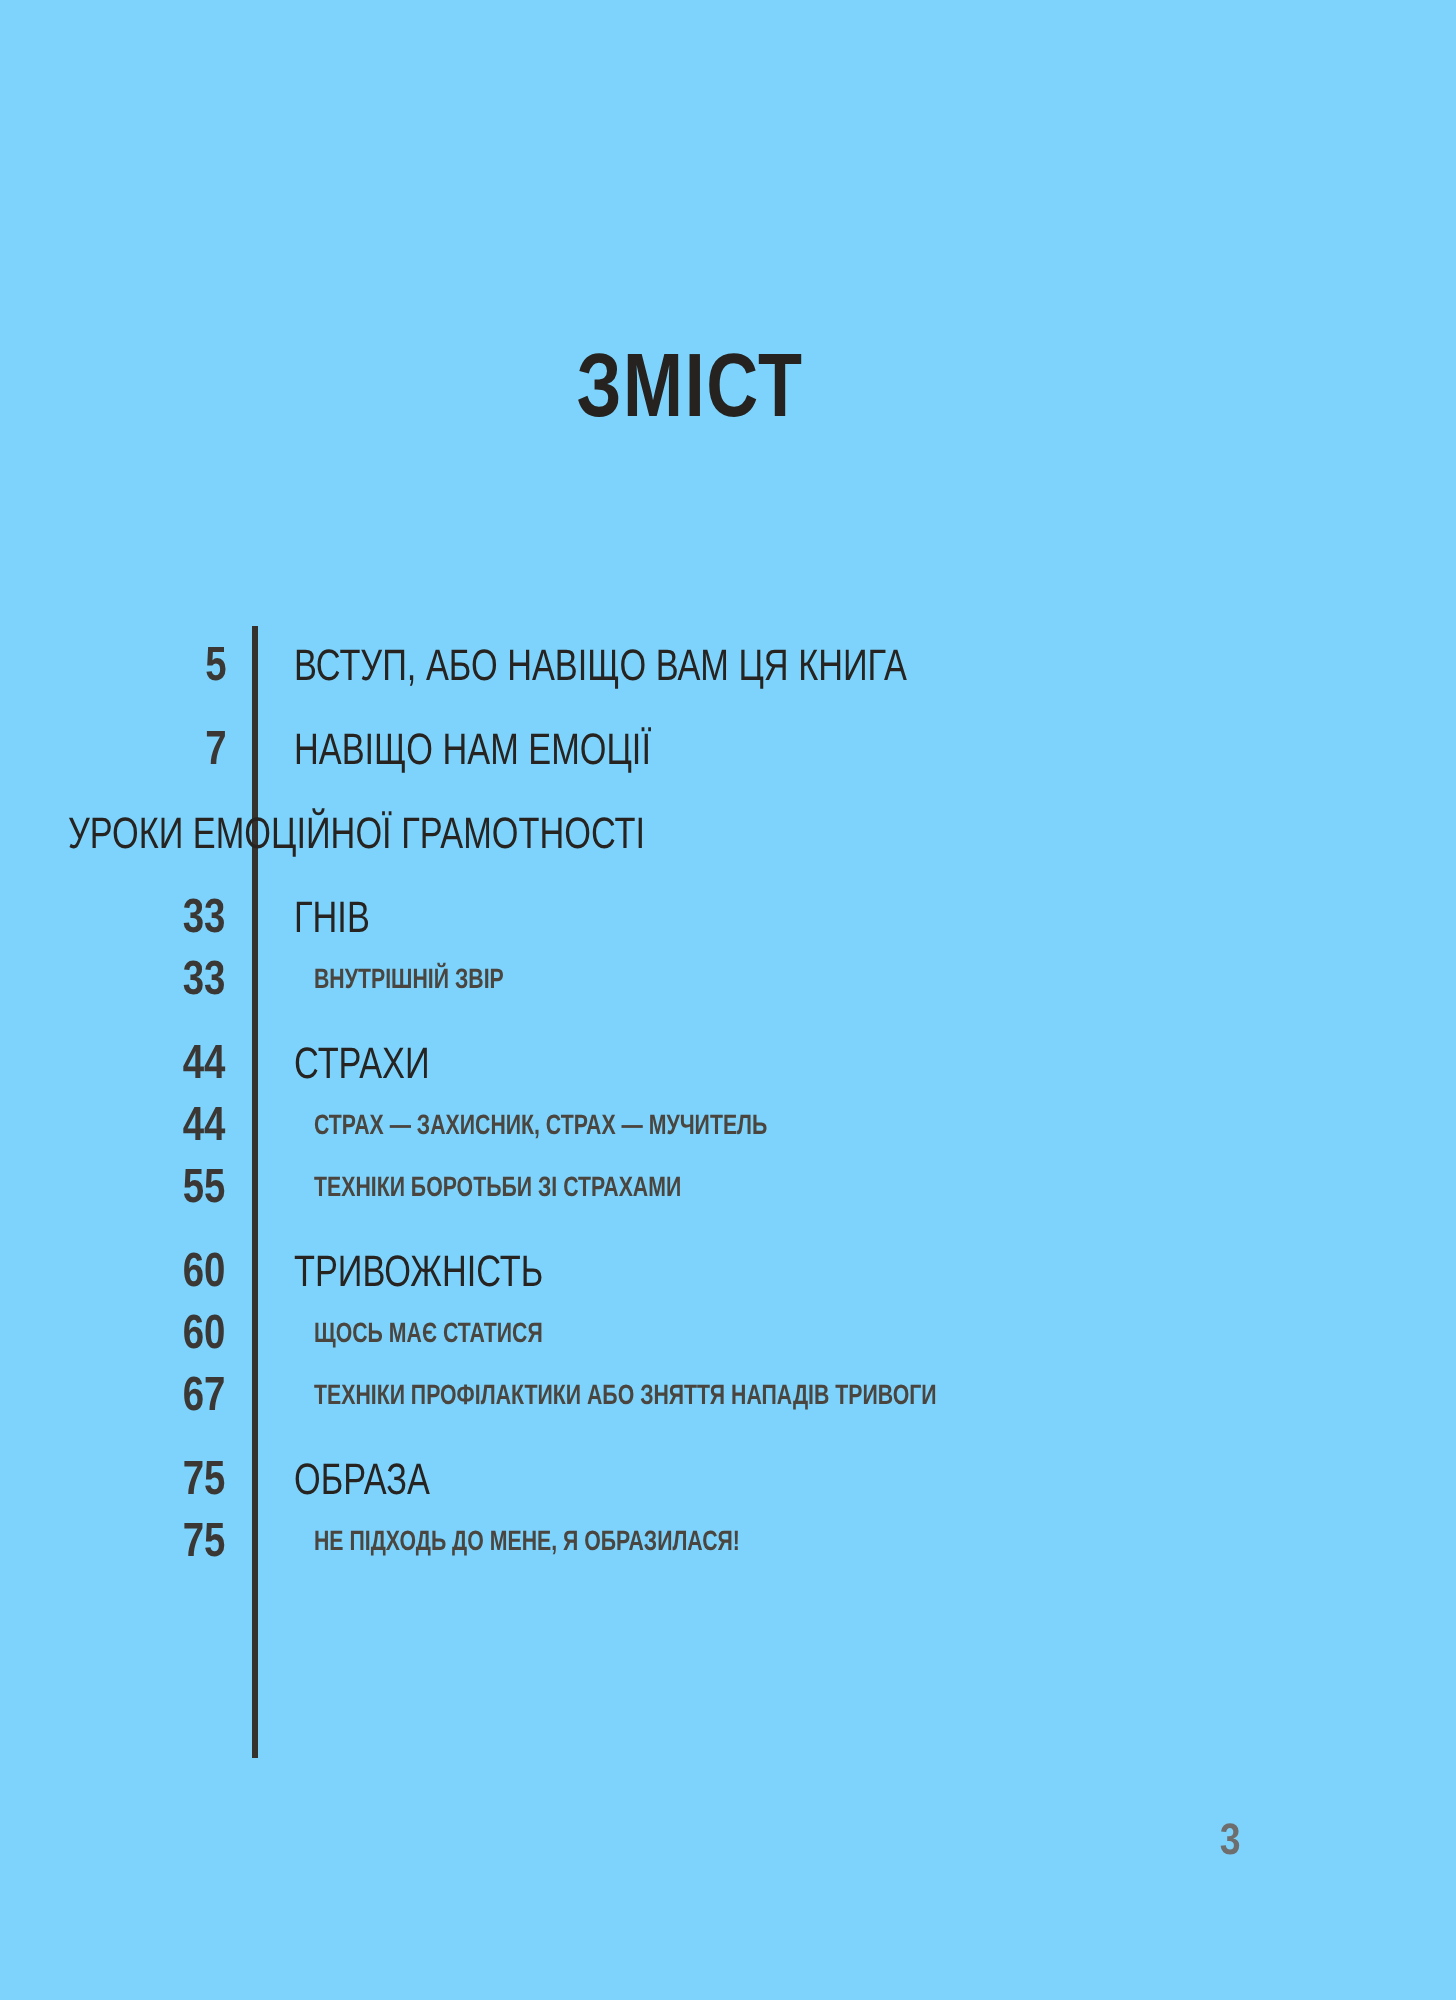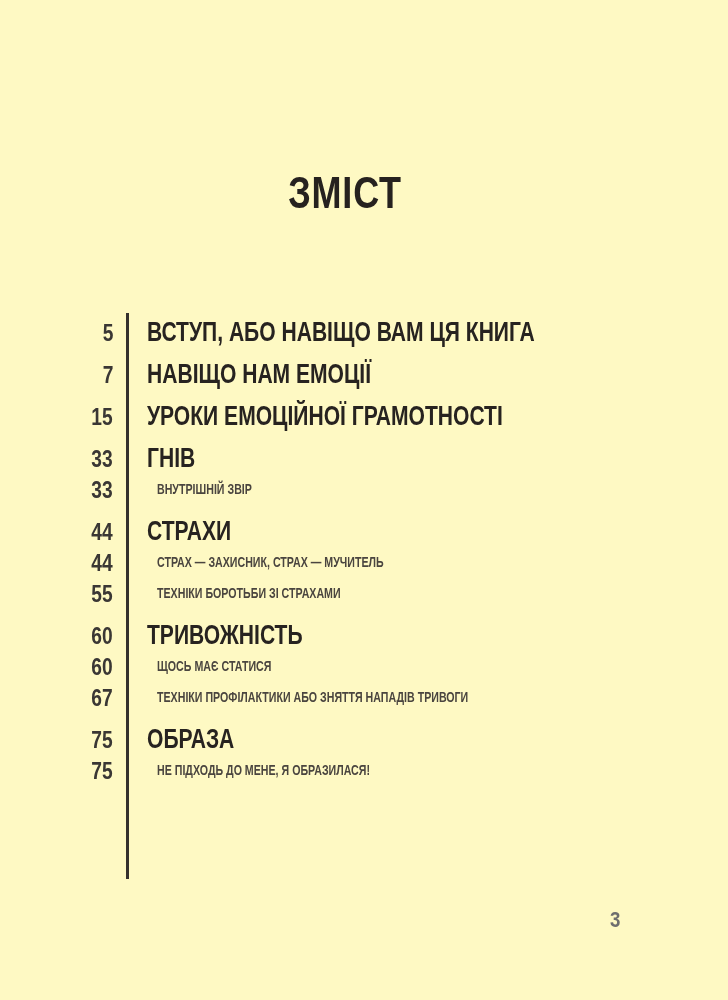--- a/index.html
+++ b/index.html
@@ -6,21 +6,21 @@
     margin: 0;
     padding: 0;
     background: #e8e8e8;
     font-family: "Liberation Sans", sans-serif;
   }
   .page {
     position: relative;
     width: 728px;
     height: 1000px;
     margin: 0 auto;
-    background: #fef9c3;
+    background: #7dd3fc;
     overflow: hidden;
   }
   .doc-title {
     position: absolute;
     top: 170px;
     left: 0;
     width: 690px;
     text-align: center;
     font-size: 45px;
     font-weight: 700;
@@ -69,22 +69,22 @@
     transform: scaleX(0.80);
     transform-origin: right center;
   }
   .toc-label {
     flex: 1 1 auto;
     white-space: nowrap;
     line-height: 31px;
   }
   .toc-row.chapter .toc-label {
     padding-left: 34px;
-    font-size: 27px;
-    font-weight: 700;
+    font-size: 22px;
+    font-weight: 400;
     color: #272320;
   }
   .toc-row.sub .toc-label {
     padding-left: 44px;
     font-size: 14px;
     font-weight: 700;
     color: #4a453f;
   }
   .toc-label .squeeze {
     display: inline-block;
@@ -122,21 +122,20 @@
   <div class="toc" id="toc-list">
       <div class="toc-row chapter">
         <div class="toc-num"><span class="squeeze">5</span></div>
         <div class="toc-label"><span class="squeeze">ВСТУП, АБО НАВІЩО ВАМ ЦЯ КНИГА</span></div>
       </div>
       <div class="toc-row chapter gap-before">
         <div class="toc-num"><span class="squeeze">7</span></div>
         <div class="toc-label"><span class="squeeze">НАВІЩО НАМ ЕМОЦІЇ</span></div>
       </div>
       <div class="toc-row chapter gap-before">
-        <div class="toc-num"><span class="squeeze">15</span></div>
         <div class="toc-label"><span class="squeeze">УРОКИ ЕМОЦІЙНОЇ ГРАМОТНОСТІ</span></div>
       </div>
       <div class="toc-row chapter gap-before">
         <div class="toc-num"><span class="squeeze">33</span></div>
         <div class="toc-label"><span class="squeeze">ГНІВ</span></div>
       </div>
       <div class="toc-row sub">
         <div class="toc-num"><span class="squeeze">33</span></div>
         <div class="toc-label"><span class="squeeze">ВНУТРІШНІЙ ЗВІР</span></div>
       </div>

